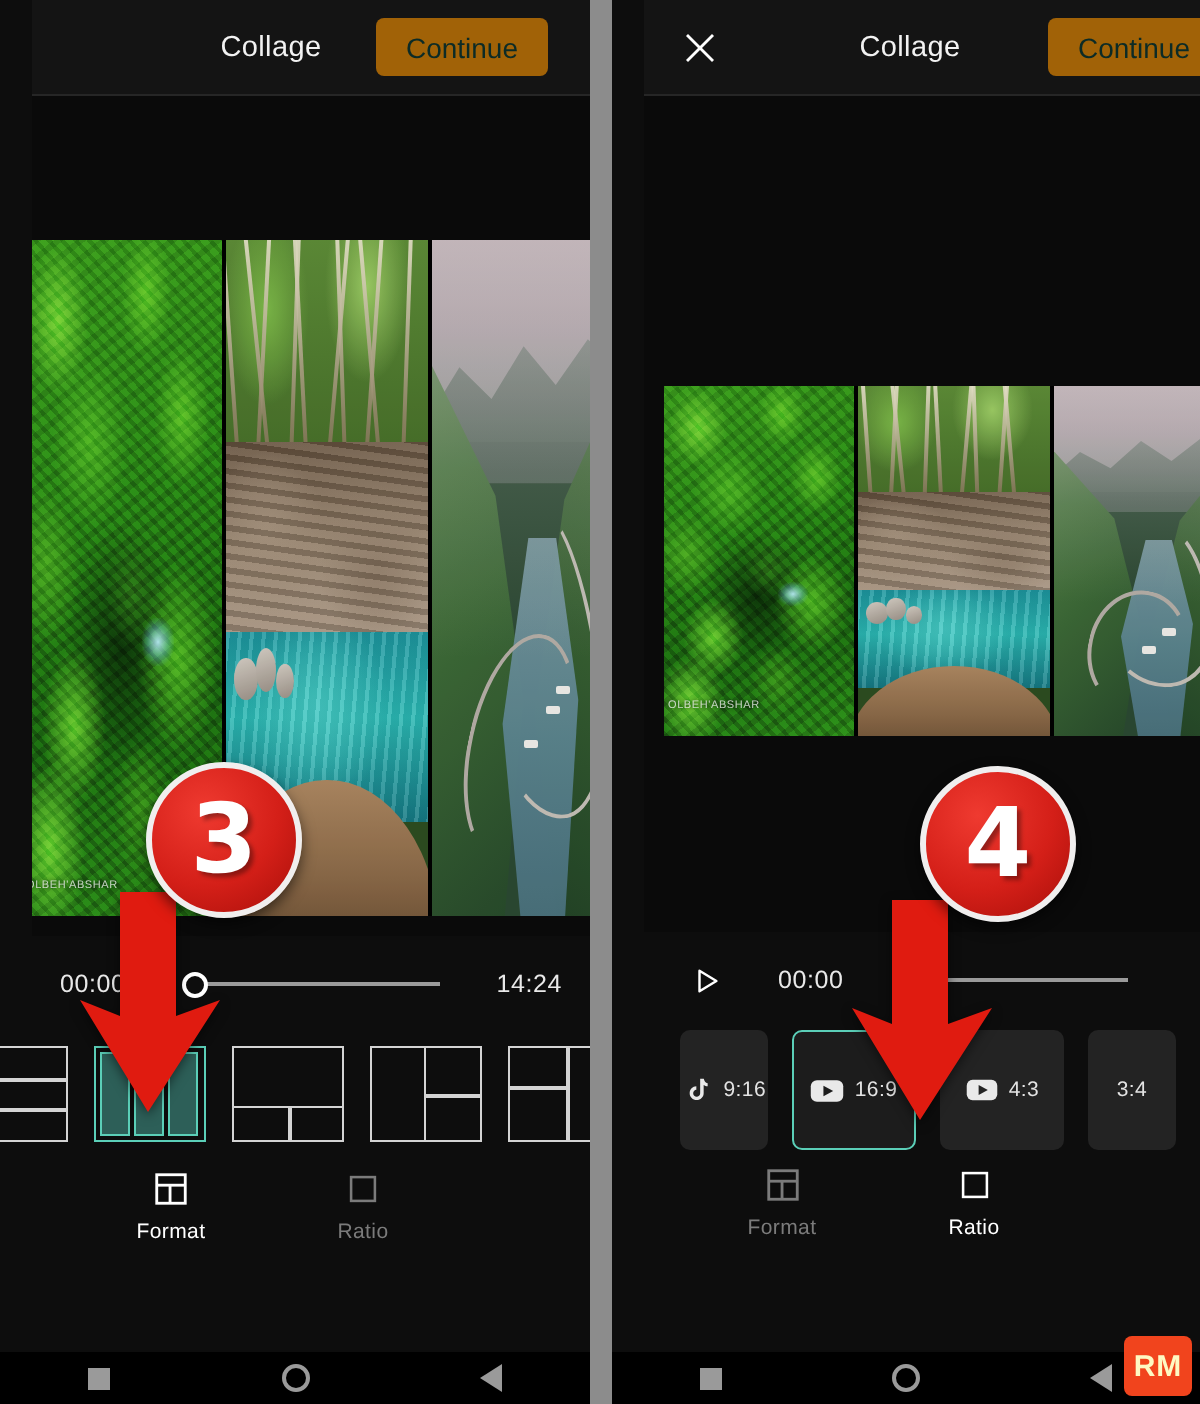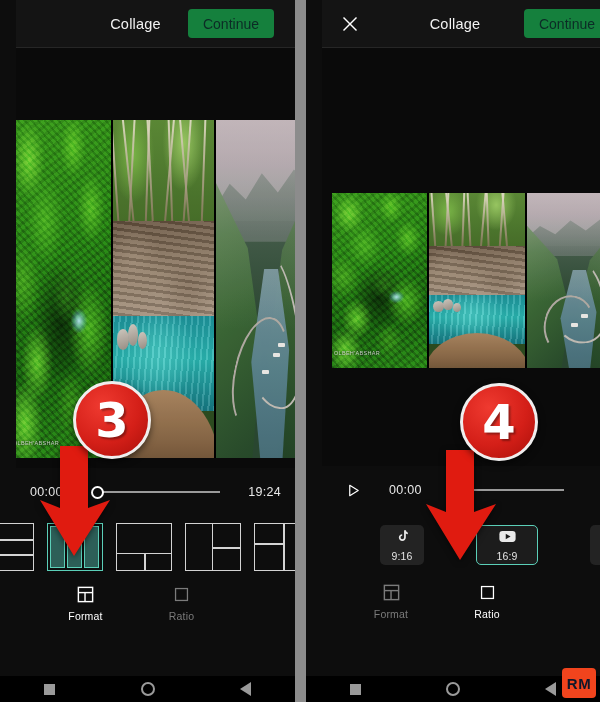--- a/index.html
+++ b/index.html
@@ -30,21 +30,21 @@
   .close-icon svg { display: block; }
   .header-title {
     position: absolute; left: 0; right: 0; text-align: center;
     color: #f2f2f2; font-size: 14.5px; letter-spacing: .2px;
   }
   .panel-left  .header-title { transform: translateX(-20px); }
   .panel-right .header-title { transform: translateX(-6px); }
   .continue-btn {
     position: absolute; top: 9px;
     height: 29px; padding: 0 15px; border: none; border-radius: 4px;
-    background: #15803d; color: #0c2b26; font-size: 14px;
+    background: #a16207; color: #0c2b26; font-size: 14px;
     font-family: "Liberation Sans", sans-serif;
     display: flex; align-items: center; justify-content: center;
     white-space: nowrap; overflow: hidden;
   }
   .panel-left  .continue-btn { right: 21px; }
   .panel-right .continue-btn { right: -10px; }
 
   
   .canvas-area { position: relative; background: #0a0a0a; overflow: hidden; }
   .panel-left  .canvas-area { height: 420px; }
@@ -216,23 +216,23 @@
   .fmt.sel { border-color: #5bcfb8; }
   .fmt span {
     position: absolute; background: #d3d3d3;
   }
   .fmt.sel .pane { position: absolute; background: #2d5f58; border: 1px solid #5bcfb8; }
 
   
   .ratio-strip { position: relative; display: flex; align-items: center; height: 62px; padding-left: 18px; gap: 12px; }
   .ratio-btn {
     position: relative; flex: 0 0 auto;
-    width: 44px; height: 40px; border-radius: 5px;
+    width: 44px; height: 60px; border-radius: 5px;
     background: #232323; border: 1.6px solid transparent;
-    display: flex; flex-direction: column; align-items: center; justify-content: center; gap: 5px; margin-left: 40px;
+    display: flex; flex-direction: row; align-items: center; justify-content: center; gap: 5px;
   }
   .ratio-btn.wide { width: 62px; }
   .ratio-btn.sel { border-color: #5bcfb8; background: #1c1c1c; }
   .ratio-btn .ricon { width: 17px; height: 17px; color: #e9e9e9; display: flex; align-items: center; justify-content: center; }
   .ratio-btn .ricon svg { display: block; }
   .ratio-btn .rlabel { color: #e3e3e3; font-size: 10.5px; letter-spacing: .2px; }
 
   
   .tabbar { position: relative; height: 50px; display: flex; align-items: center; justify-content: center; gap: 38px; }
   .panel-left  .tabbar { transform: translateX(-22px); }
@@ -276,21 +276,21 @@
 
   .arrow { position: absolute; z-index: 29; }
   .arrow svg { display: block; filter: drop-shadow(0 2px 3px rgba(0,0,0,.5)); }
   .arrow-3 { left: 36px; top: 446px; }
   .arrow-4 { left: 422px; top: 450px; }
 
   
   .rm-badge {
     position: absolute; right: 4px; bottom: 4px; z-index: 60;
     width: 34px; height: 30px; border-radius: 4px;
-    background: #f1441d; color: #0f172a;
+    background: #f1441d; color: #fef9c3;
     display: flex; align-items: center; justify-content: center;
     font-size: 15px; font-weight: bold; letter-spacing: .5px;
     font-family: "Liberation Sans", sans-serif;
   }
 </style>
 </head>
 <body>
 
 <div class="stage">
 
@@ -354,21 +354,21 @@
 
       </div>
     </div>
 
     <div class="timeline">
       <div class="time-label">00:00</div>
       <div class="track-wrap">
         <div class="track"></div>
         <div class="knob"></div>
       </div>
-      <div class="time-label">19:24</div>
+      <div class="time-label">14:24</div>
     </div>
 
     <div class="strip">
 
       <div class="fmt" style="margin-left:-38px;">
         <span style="left:0; right:0; top:33%; height:1.5px;"></span>
         <span style="left:0; right:0; top:66%; height:1.5px;"></span>
       </div>
 
       <div class="fmt sel">
@@ -522,20 +522,29 @@
       <div class="ratio-btn wide sel">
         <div class="ricon">
           <svg viewBox="0 0 22 16" width="18" height="13" fill="currentColor">
             <rect x="0.5" y="1" width="21" height="14" rx="4"></rect>
             <polygon points="8.7,4.6 15,8 8.7,11.4" fill="#1c1c1c"></polygon>
           </svg>
         </div>
         <div class="rlabel">16:9</div>
       </div>
 
+      <div class="ratio-btn wide">
+        <div class="ricon">
+          <svg viewBox="0 0 22 16" width="16" height="12" fill="currentColor">
+            <rect x="0.5" y="1" width="21" height="14" rx="4"></rect>
+            <polygon points="8.7,4.6 15,8 8.7,11.4" fill="#232323"></polygon>
+          </svg>
+        </div>
+        <div class="rlabel">4:3</div>
+      </div>
 
       <div class="ratio-btn">
         <div class="rlabel">3:4</div>
       </div>
     </div>
 
     <div class="tabbar">
       <div class="tab off">
         <div class="ticon">
           <svg viewBox="0 0 20 20" width="19" height="19" fill="none" stroke="currentColor" stroke-width="1.5">

